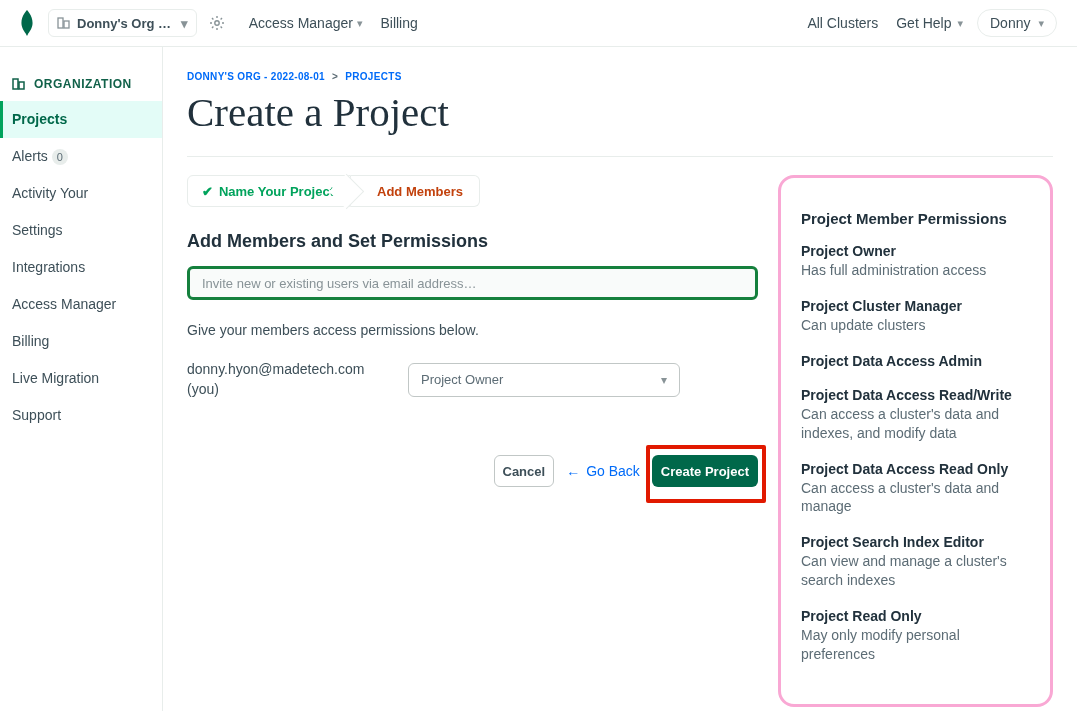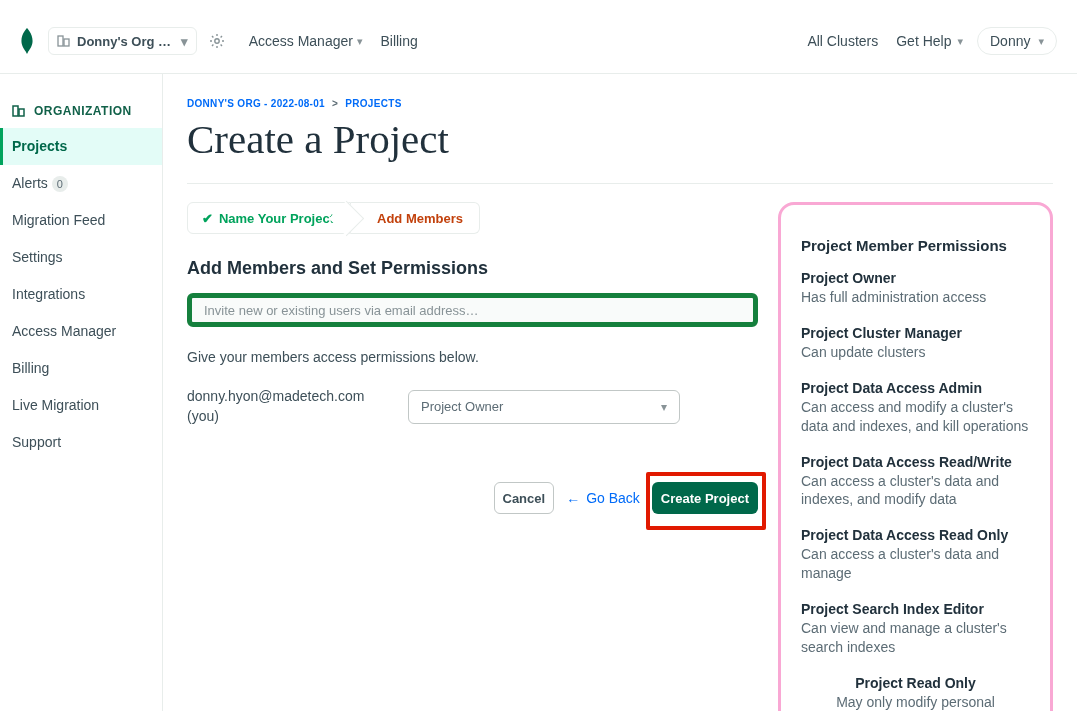--- a/index.html
+++ b/index.html
@@ -6,24 +6,23 @@
     body {
       font-family: -apple-system, BlinkMacSystemFont, "Segoe UI", Helvetica, Arial, sans-serif;
       color: #21313C;
       background: #fff;
       font-size: 14px;
     }
     
     .topbar {
       display: flex;
       align-items: center;
-      height: 65px;
+      height: 47px;
       border-bottom: 1px solid #E8EDEB;
       padding: 0 20px;
-      margin-top: 9px;
     }
     .logo {
       width: 14px; height: 26px;
       color: #00684A;
       margin-right: 14px;
     }
     .org-switcher {
       display: flex; align-items: center;
       border: 1px solid #E8EDEB;
       border-radius: 6px;
@@ -115,21 +114,21 @@
     .step.first .chk{margin-right:6px;color:#00A35C;}
     .step.last{border-radius:0 6px 6px 0;border-left:none;padding-left:26px;}
     .step.first::after{
       content:"";position:absolute;right:-9px;top:3px;width:24px;height:24px;
       border-top:1px solid #E8EDEB;border-right:1px solid #E8EDEB;background:#fff;
       transform:rotate(45deg);z-index:1;
     }
     
     h3.section{font-size:18px;font-weight:700;margin-bottom:14px;color:#21313C;}
     .invite-input{
-      width:100%;height:34px;border:5px solid #15803d;border-radius:6px;
+      width:100%;height:34px;border:3px solid #15803d;border-radius:6px;
       background:#F9FBFA;padding:0 12px;font-size:13px;color:#3D4F58;
       outline:none;
     }
     .invite-input::placeholder{color:#889397;}
     .hint{margin-top:22px;font-size:14px;color:#3D4F58;}
     .member-row{display:flex;align-items:center;margin-top:22px;gap:16px;}
     .member-email{width:205px;font-size:14px;color:#3D4F58;word-break:break-word;line-height:1.4;}
     .role-select{
       flex:0 0 272px;height:34px;border:1px solid #C1C7C6;border-radius:6px;
       background:#fff;display:flex;align-items:center;justify-content:space-between;
@@ -220,21 +219,21 @@
       <span class="icon">
         <svg width="14" height="14" viewBox="0 0 14 14">
             <rect x="1" y="2" width="5" height="10" fill="none" stroke="#116149" stroke-width="1.5"></rect>
             <rect x="7" y="5" width="5" height="7" fill="none" stroke="#116149" stroke-width="1.5"></rect>
           </svg>
       </span>
       <span>ORGANIZATION</span>
     </div>
     <a class="side-item active"><span>Projects</span></a>
     <a class="side-item"><span>Alerts</span><span class="badge">0</span></a>
-    <a class="side-item"><span>Migration Feed</span></a>
+    <a class="side-item"><span>Activity Your</span></a>
     <a class="side-item"><span>Settings</span></a>
     <a class="side-item"><span>Integrations</span></a>
     <a class="side-item"><span>Access Manager</span></a>
     <a class="side-item"><span>Billing</span></a>
     <a class="side-item"><span>Live Migration</span></a>
     <a class="side-item"><span>Support</span></a>
   </nav>
 
   <div class="content">
     <div class="breadcrumb">
@@ -290,35 +289,34 @@
           <div class="perm">
               <div class="t">Project Owner</div>
               <div class="d">Has full administration access</div>
             </div>
           <div class="perm">
               <div class="t">Project Cluster Manager</div>
               <div class="d">Can update clusters</div>
             </div>
           <div class="perm">
               <div class="t">Project Data Access Admin</div>
-              <div class="d">Can access and modify a cluster's data and indexes, and kill operations</div>
             </div>
           <div class="perm">
               <div class="t">Project Data Access Read/Write</div>
               <div class="d">Can access a cluster's data and indexes, and modify data</div>
             </div>
           <div class="perm">
               <div class="t">Project Data Access Read Only</div>
               <div class="d">Can access a cluster's data and manage</div>
             </div>
           <div class="perm">
               <div class="t">Project Search Index Editor</div>
               <div class="d">Can view and manage a cluster's search indexes</div>
             </div>
-          <div class="perm" style="margin-bottom:8px;text-align:center;">
+          <div class="perm" style="margin-bottom:8px;">
               <div class="t">Project Read Only</div>
               <div class="d">May only modify personal preferences</div>
             </div>
         </div>
       </aside>
     </div>
   </div>
 </div>
 
 </body></html>

